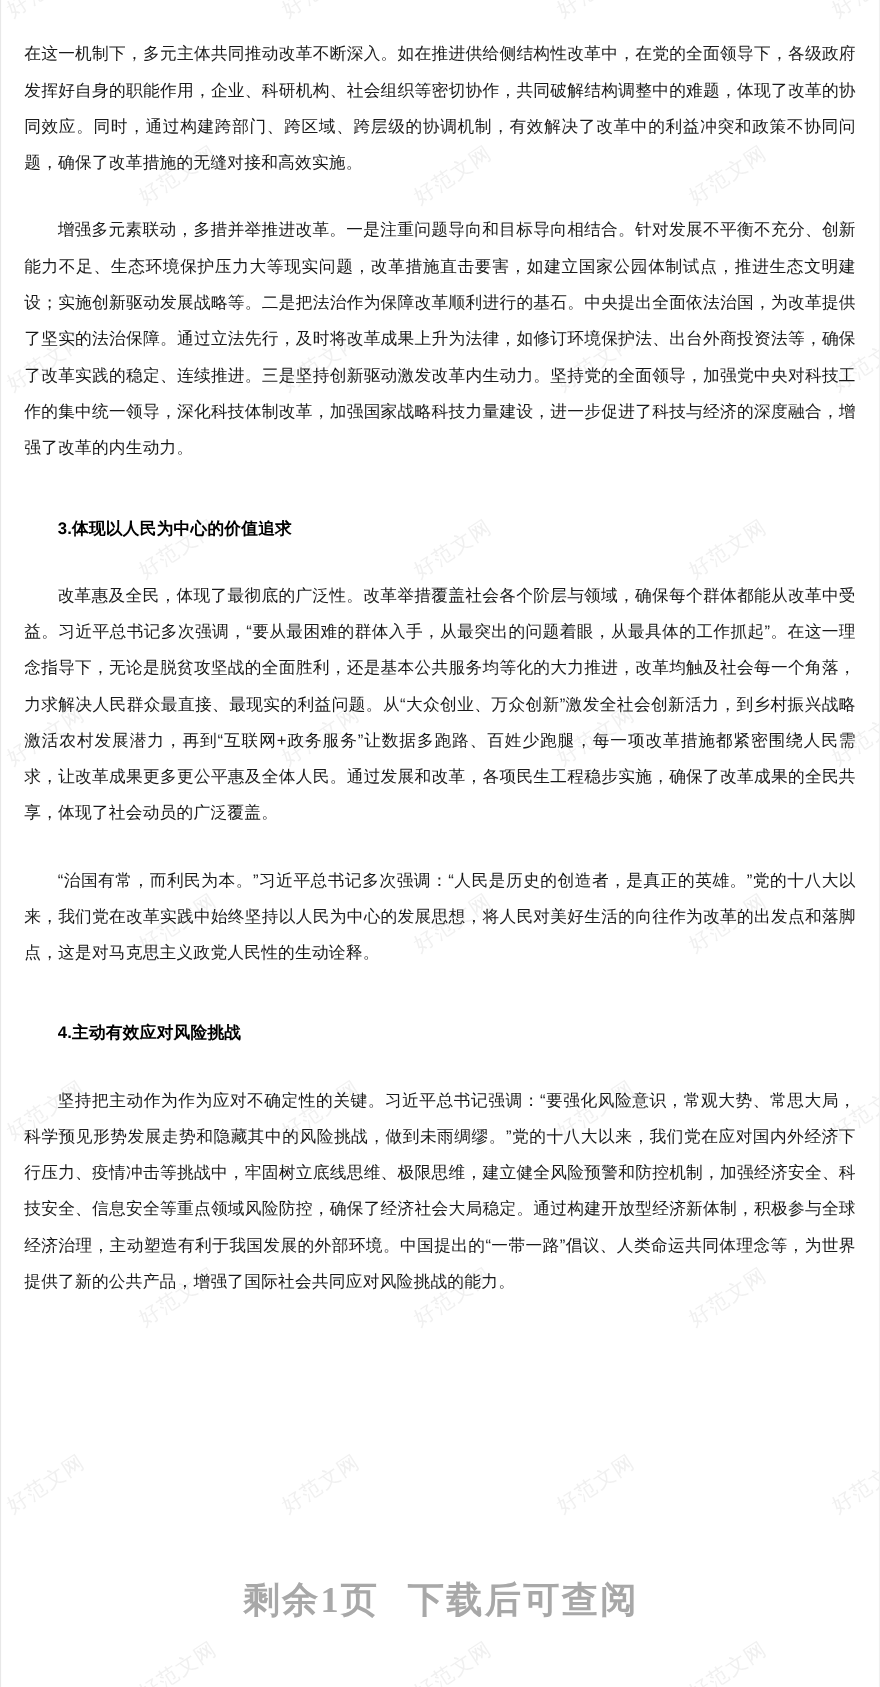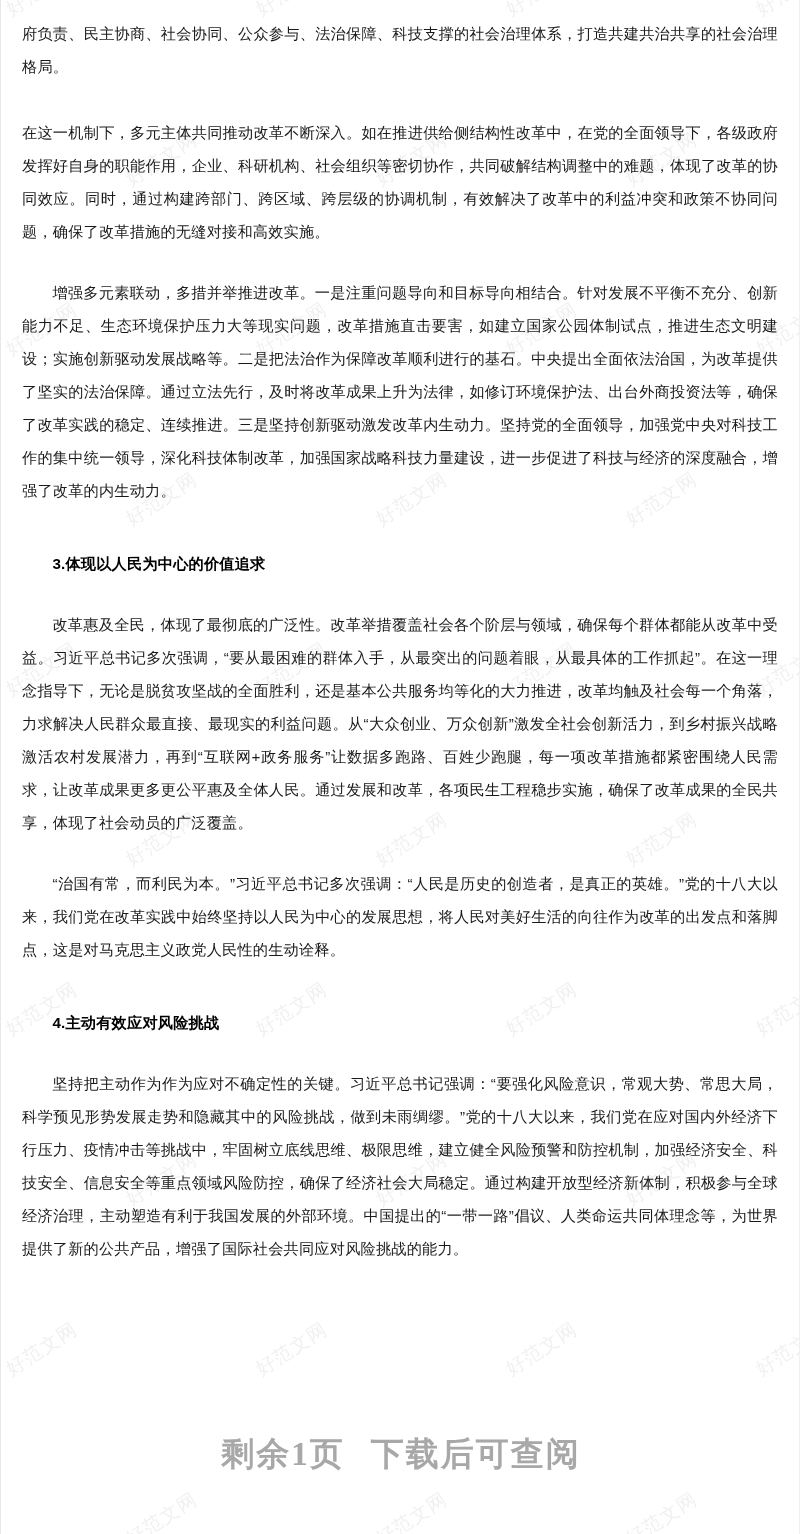--- a/index.html
+++ b/index.html
@@ -148,21 +148,20 @@
       <span class="wm" style="left: 0px; top: 1360px;">好范文网</span>
       <span class="wm" style="left: 250px; top: 1360px;">好范文网</span>
       <span class="wm" style="left: 500px; top: 1360px;">好范文网</span>
       <span class="wm" style="left: 750px; top: 1360px;">好范文网</span>
       <span class="wm" style="left: 120px; top: 1530px;">好范文网</span>
       <span class="wm" style="left: 370px; top: 1530px;">好范文网</span>
       <span class="wm" style="left: 620px; top: 1530px;">好范文网</span>
     </div>
 
   <div id="content">
-    <div class="doc-line-first">府负责、民主协商、社会协同、公众参与、法治保障、科技支撑的社会治理体系，打造共建共治共享的社会治理格局。</div>
     <div id="blocks">
         <p class="para gap-top">在这一机制下，多元主体共同推动改革不断深入。如在推进供给侧结构性改革中，在党的全面领导下，各级政府发挥好自身的职能作用，企业、科研机构、社会组织等密切协作，共同破解结构调整中的难题，体现了改革的协同效应。同时，通过构建跨部门、跨区域、跨层级的协调机制，有效解决了改革中的利益冲突和政策不协同问题，确保了改革措施的无缝对接和高效实施。</p>
         <p class="para indent gap-small">增强多元素联动，多措并举推进改革。一是注重问题导向和目标导向相结合。针对发展不平衡不充分、创新能力不足、生态环境保护压力大等现实问题，改革措施直击要害，如建立国家公园体制试点，推进生态文明建设；实施创新驱动发展战略等。二是把法治作为保障改革顺利进行的基石。中央提出全面依法治国，为改革提供了坚实的法治保障。通过立法先行，及时将改革成果上升为法律，如修订环境保护法、出台外商投资法等，确保了改革实践的稳定、连续推进。三是坚持创新驱动激发改革内生动力。坚持党的全面领导，加强党中央对科技工作的集中统一领导，深化科技体制改革，加强国家战略科技力量建设，进一步促进了科技与经济的深度融合，增强了改革的内生动力。</p>
         <h3 class="heading">3.体现以人民为中心的价值追求</h3>
         <p class="para indent gap-small">改革惠及全民，体现了最彻底的广泛性。改革举措覆盖社会各个阶层与领域，确保每个群体都能从改革中受益。习近平总书记多次强调，“要从最困难的群体入手，从最突出的问题着眼，从最具体的工作抓起”。在这一理念指导下，无论是脱贫攻坚战的全面胜利，还是基本公共服务均等化的大力推进，改革均触及社会每一个角落，力求解决人民群众最直接、最现实的利益问题。从“大众创业、万众创新”激发全社会创新活力，到乡村振兴战略激活农村发展潜力，再到“互联网+政务服务”让数据多跑路、百姓少跑腿，每一项改革措施都紧密围绕人民需求，让改革成果更多更公平惠及全体人民。通过发展和改革，各项民生工程稳步实施，确保了改革成果的全民共享，体现了社会动员的广泛覆盖。</p>
         <p class="para indent gap-small">“治国有常，而利民为本。”习近平总书记多次强调：“人民是历史的创造者，是真正的英雄。”党的十八大以来，我们党在改革实践中始终坚持以人民为中心的发展思想，将人民对美好生活的向往作为改革的出发点和落脚点，这是对马克思主义政党人民性的生动诠释。</p>
         <h3 class="heading">4.主动有效应对风险挑战</h3>
         <p class="para indent gap-small">坚持把主动作为作为应对不确定性的关键。习近平总书记强调：“要强化风险意识，常观大势、常思大局，科学预见形势发展走势和隐藏其中的风险挑战，做到未雨绸缪。”党的十八大以来，我们党在应对国内外经济下行压力、疫情冲击等挑战中，牢固树立底线思维、极限思维，建立健全风险预警和防控机制，加强经济安全、科技安全、信息安全等重点领域风险防控，确保了经济社会大局稳定。通过构建开放型经济新体制，积极参与全球经济治理，主动塑造有利于我国发展的外部环境。中国提出的“一带一路”倡议、人类命运共同体理念等，为世界提供了新的公共产品，增强了国际社会共同应对风险挑战的能力。</p>
       </div>
   </div>

